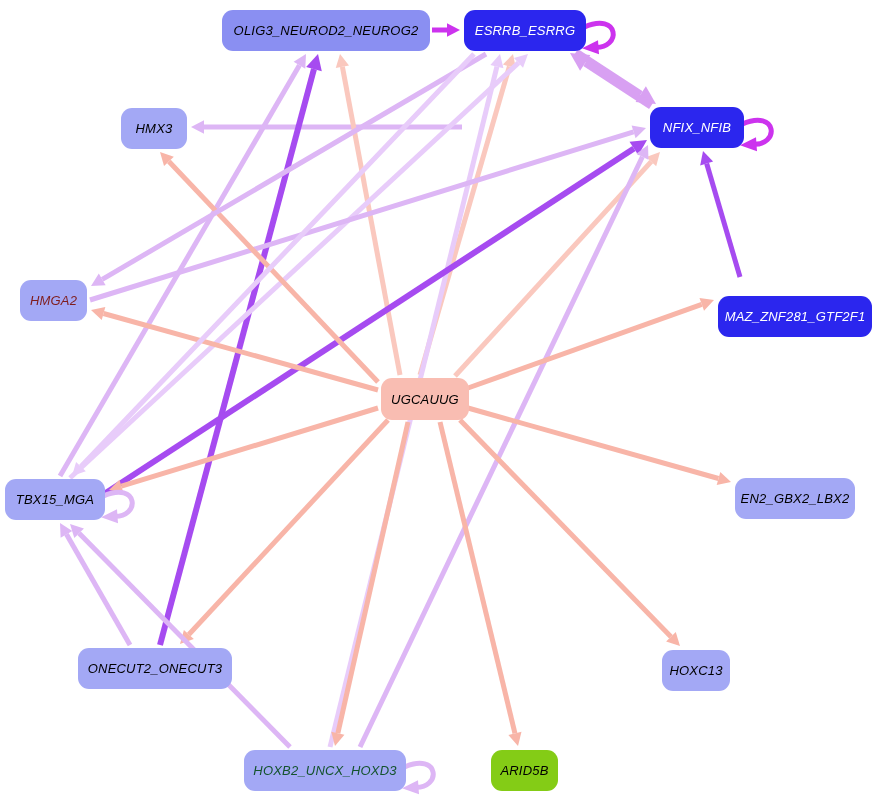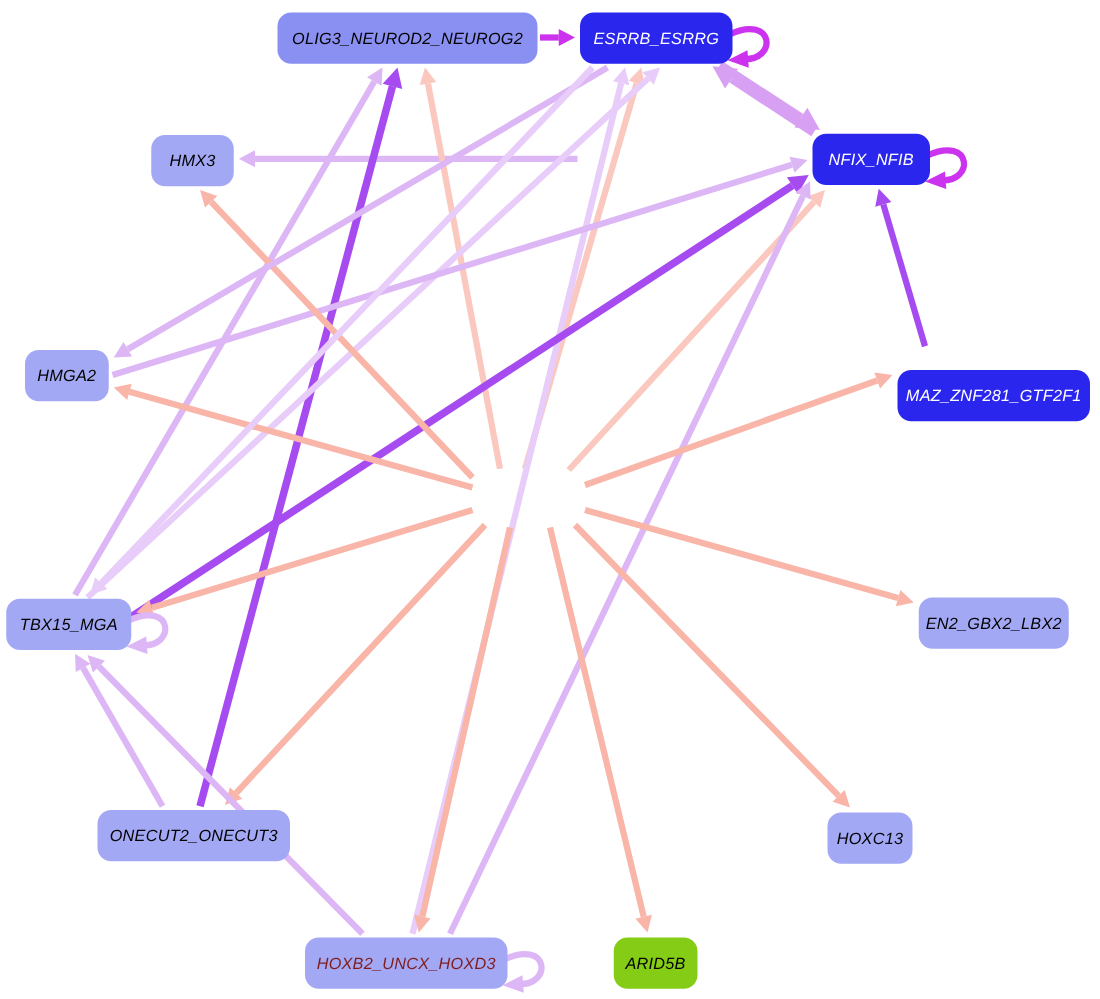--- a/index.html
+++ b/index.html
@@ -189,38 +189,41 @@
       </div>
       <div class="node" style="left: 464px; top: 10px; width: 122px; height: 41px; background: rgb(43, 38, 238); color: rgb(255, 255, 255);">
         <span class="node-label">ESRRB_ESRRG</span>
       </div>
       <div class="node" style="left: 650px; top: 107px; width: 94px; height: 41px; background: rgb(43, 38, 238); color: rgb(255, 255, 255);">
         <span class="node-label">NFIX_NFIB</span>
       </div>
       <div class="node" style="left: 121px; top: 108px; width: 66px; height: 41px; background: rgb(163, 168, 245); color: rgb(0, 0, 0);">
         <span class="node-label">HMX3</span>
       </div>
-      <div class="node" style="left: 20px; top: 280px; width: 67px; height: 41px; background: rgb(163, 168, 245); color: #000000;">
+      <div class="node" style="left: 20px; top: 280px; width: 67px; height: 41px; background: rgb(163, 168, 245); color: #7f1d1d;">
         <span class="node-label">HMGA2</span>
       </div>
       <div class="node" style="left: 718px; top: 296px; width: 154px; height: 41px; background: rgb(43, 38, 238); color: rgb(255, 255, 255);">
         <span class="node-label">MAZ_ZNF281_GTF2F1</span>
       </div>
+      <div class="node" style="left: 381px; top: 378px; width: 88px; height: 42px; background: rgb(249, 189, 178); color: rgb(0, 0, 0);">
+        <span class="node-label">UGCAUUG</span>
+      </div>
       <div class="node" style="left: 5px; top: 479px; width: 100px; height: 41px; background: rgb(163, 168, 245); color: rgb(0, 0, 0);">
         <span class="node-label">TBX15_MGA</span>
       </div>
       <div class="node" style="left: 735px; top: 478px; width: 120px; height: 41px; background: rgb(163, 168, 245); color: rgb(0, 0, 0);">
         <span class="node-label">EN2_GBX2_LBX2</span>
       </div>
       <div class="node" style="left: 78px; top: 648px; width: 154px; height: 41px; background: rgb(163, 168, 245); color: rgb(0, 0, 0); align-items: center;">
         <span class="node-label">ONECUT2_ONECUT3</span>
       </div>
       <div class="node" style="left: 662px; top: 650px; width: 68px; height: 41px; background: rgb(163, 168, 245); color: rgb(0, 0, 0);">
         <span class="node-label">HOXC13</span>
       </div>
-      <div class="node" style="left: 244px; top: 750px; width: 162px; height: 41px; background: rgb(163, 168, 245); color: #7f1d1d;">
+      <div class="node" style="left: 244px; top: 750px; width: 162px; height: 41px; background: rgb(163, 168, 245); color: #14532d;">
         <span class="node-label">HOXB2_UNCX_HOXD3</span>
       </div>
       <div class="node" style="left: 491px; top: 750px; width: 67px; height: 41px; background: #84cc16; color: rgb(0, 0, 0);">
         <span class="node-label">ARID5B</span>
       </div>
     </div>
 </div>
 
 </body></html>

